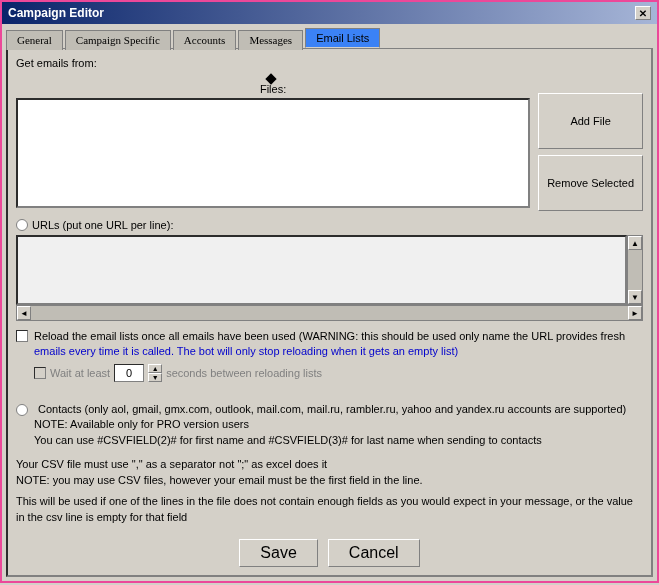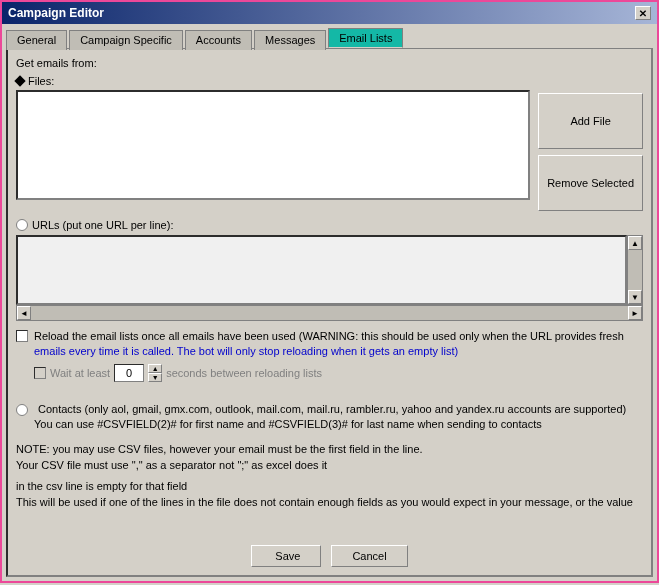--- a/index.html
+++ b/index.html
@@ -57,28 +57,29 @@
       border: 1px solid #808080;
       border-bottom: none;
       background: #d4d0c8;
       padding: 3px 10px;
       cursor: pointer;
       font-size: 11px;
       margin-right: 2px;
       position: relative;
     }
     .tab.active {
-      background: #14b8a6;
+      background: #3b82f6;
       border-bottom: 1px solid #d4d0c8;
       z-index: 2;
       font-weight: normal;
     }
     .tab:not(.active) {
       background: #c0bdb5;
       top: 2px;
+      font-family: Liberation Serif, serif;
     }
     .content-area {
       flex: 1;
       background: #d4d0c8;
       border: 2px inset #808080;
       border-top: 1px solid #808080;
       margin: 0 4px 4px 4px;
       padding: 8px;
       display: flex;
       flex-direction: column;
@@ -96,20 +97,21 @@
     }
     .files-left {
       display: flex;
       flex-direction: column;
       flex: 1;
     }
     .files-label-row {
       display: flex;
       align-items: center;
       margin-bottom: 3px;
+      flex-direction: column;
     }
     .radio-dot {
       width: 12px;
       height: 12px;
       border: 1px solid #808080;
       border-radius: 50%;
       background: #fff;
       display: inline-block;
       margin-right: 4px;
       position: relative;
@@ -340,21 +342,21 @@
       padding-top: 8px;
     }
     .btn-bottom {
       background: #d4d0c8;
       border: 1px solid;
       border-top-color: #ffffff;
       border-left-color: #ffffff;
       border-right-color: #808080;
       border-bottom-color: #808080;
       padding: 4px 20px;
-      font-size: 11px;
+      font-size: 16px;
       cursor: pointer;
       min-width: 70px;
       text-align: right;
     }
     .diamond {
       display: inline-block;
       width: 8px;
       height: 8px;
       background: #000;
       transform: rotate(45deg);
@@ -424,21 +426,21 @@
       <div class="scrollbar-h">
         <div class="scrollbar-h-arrow">◄</div>
         <div class="scrollbar-h-thumb"></div>
         <div class="scrollbar-h-arrow">►</div>
       </div>
     </div>
 
     <div class="checkbox-row">
       <div class="checkbox"></div>
       <div>
-        <span class="checkbox-text">Reload the email lists once all emails have been used (WARNING: this should be used only when the URL provides fresh</span>
+        <span class="checkbox-text">Reload the email lists once all emails have been used (WARNING: this should be used only name the URL provides fresh</span>
         <br>
         <span class="checkbox-text blue">emails every time it is called. The bot will only stop reloading when it gets an empty list)</span>
       </div>
     </div>
 
     <div class="wait-row">
       <div class="wait-checkbox"></div>
       <span class="wait-label">Wait at least</span>
       <input class="wait-input" type="text" value="0" style="">
       <div class="spinner">
@@ -447,33 +449,34 @@
       </div>
       <span class="wait-label">seconds between reloading lists</span>
     </div>
 
     <div class="contacts-section">
       <div class="contacts-label-row">
         <div class="radio-dot" style="margin-top:2px; flex-shrink:0;"></div>
         <span class="contacts-text">Contacts (only aol, gmail, gmx.com, outlook, mail.com, mail.ru, rambler.ru, yahoo and yandex.ru accounts are supported)</span>
       </div>
       <div style="margin-left: 18px;">
+        <div class="contacts-text">NOTE:  Available only for PRO version users</div>
         <div class="contacts-text">You can use #CSVFIELD(2)# for first name and #CSVFIELD(3)# for last name when sending to contacts</div>
       </div>
     </div>
 
     <div class="note-section">
+      <div class="note-text">Your CSV file must use "," as a separator not ";" as excel does it</div>
       <div class="note-text">NOTE: you may use CSV files, however your email must be the first field in the line.</div>
-      <div class="note-text">Your CSV file must use "," as a separator not ";" as excel does it</div>
     </div>
 
 
     <div>
+      <div class="csv-note">This will be used if one of the lines in the file does not contain enough fields as you would expect in your message, or the value</div>
       <div class="csv-note">in the csv line is empty for that field</div>
-      <div class="csv-note">This will be used if one of the lines in the file does not contain enough fields as you would expect in your message, or the value</div>
     </div>
 
     <div class="bottom-buttons">
       <button class="btn-bottom">Save</button>
       <button class="btn-bottom">Cancel</button>
     </div>
 
   </div>
 </div>
 

